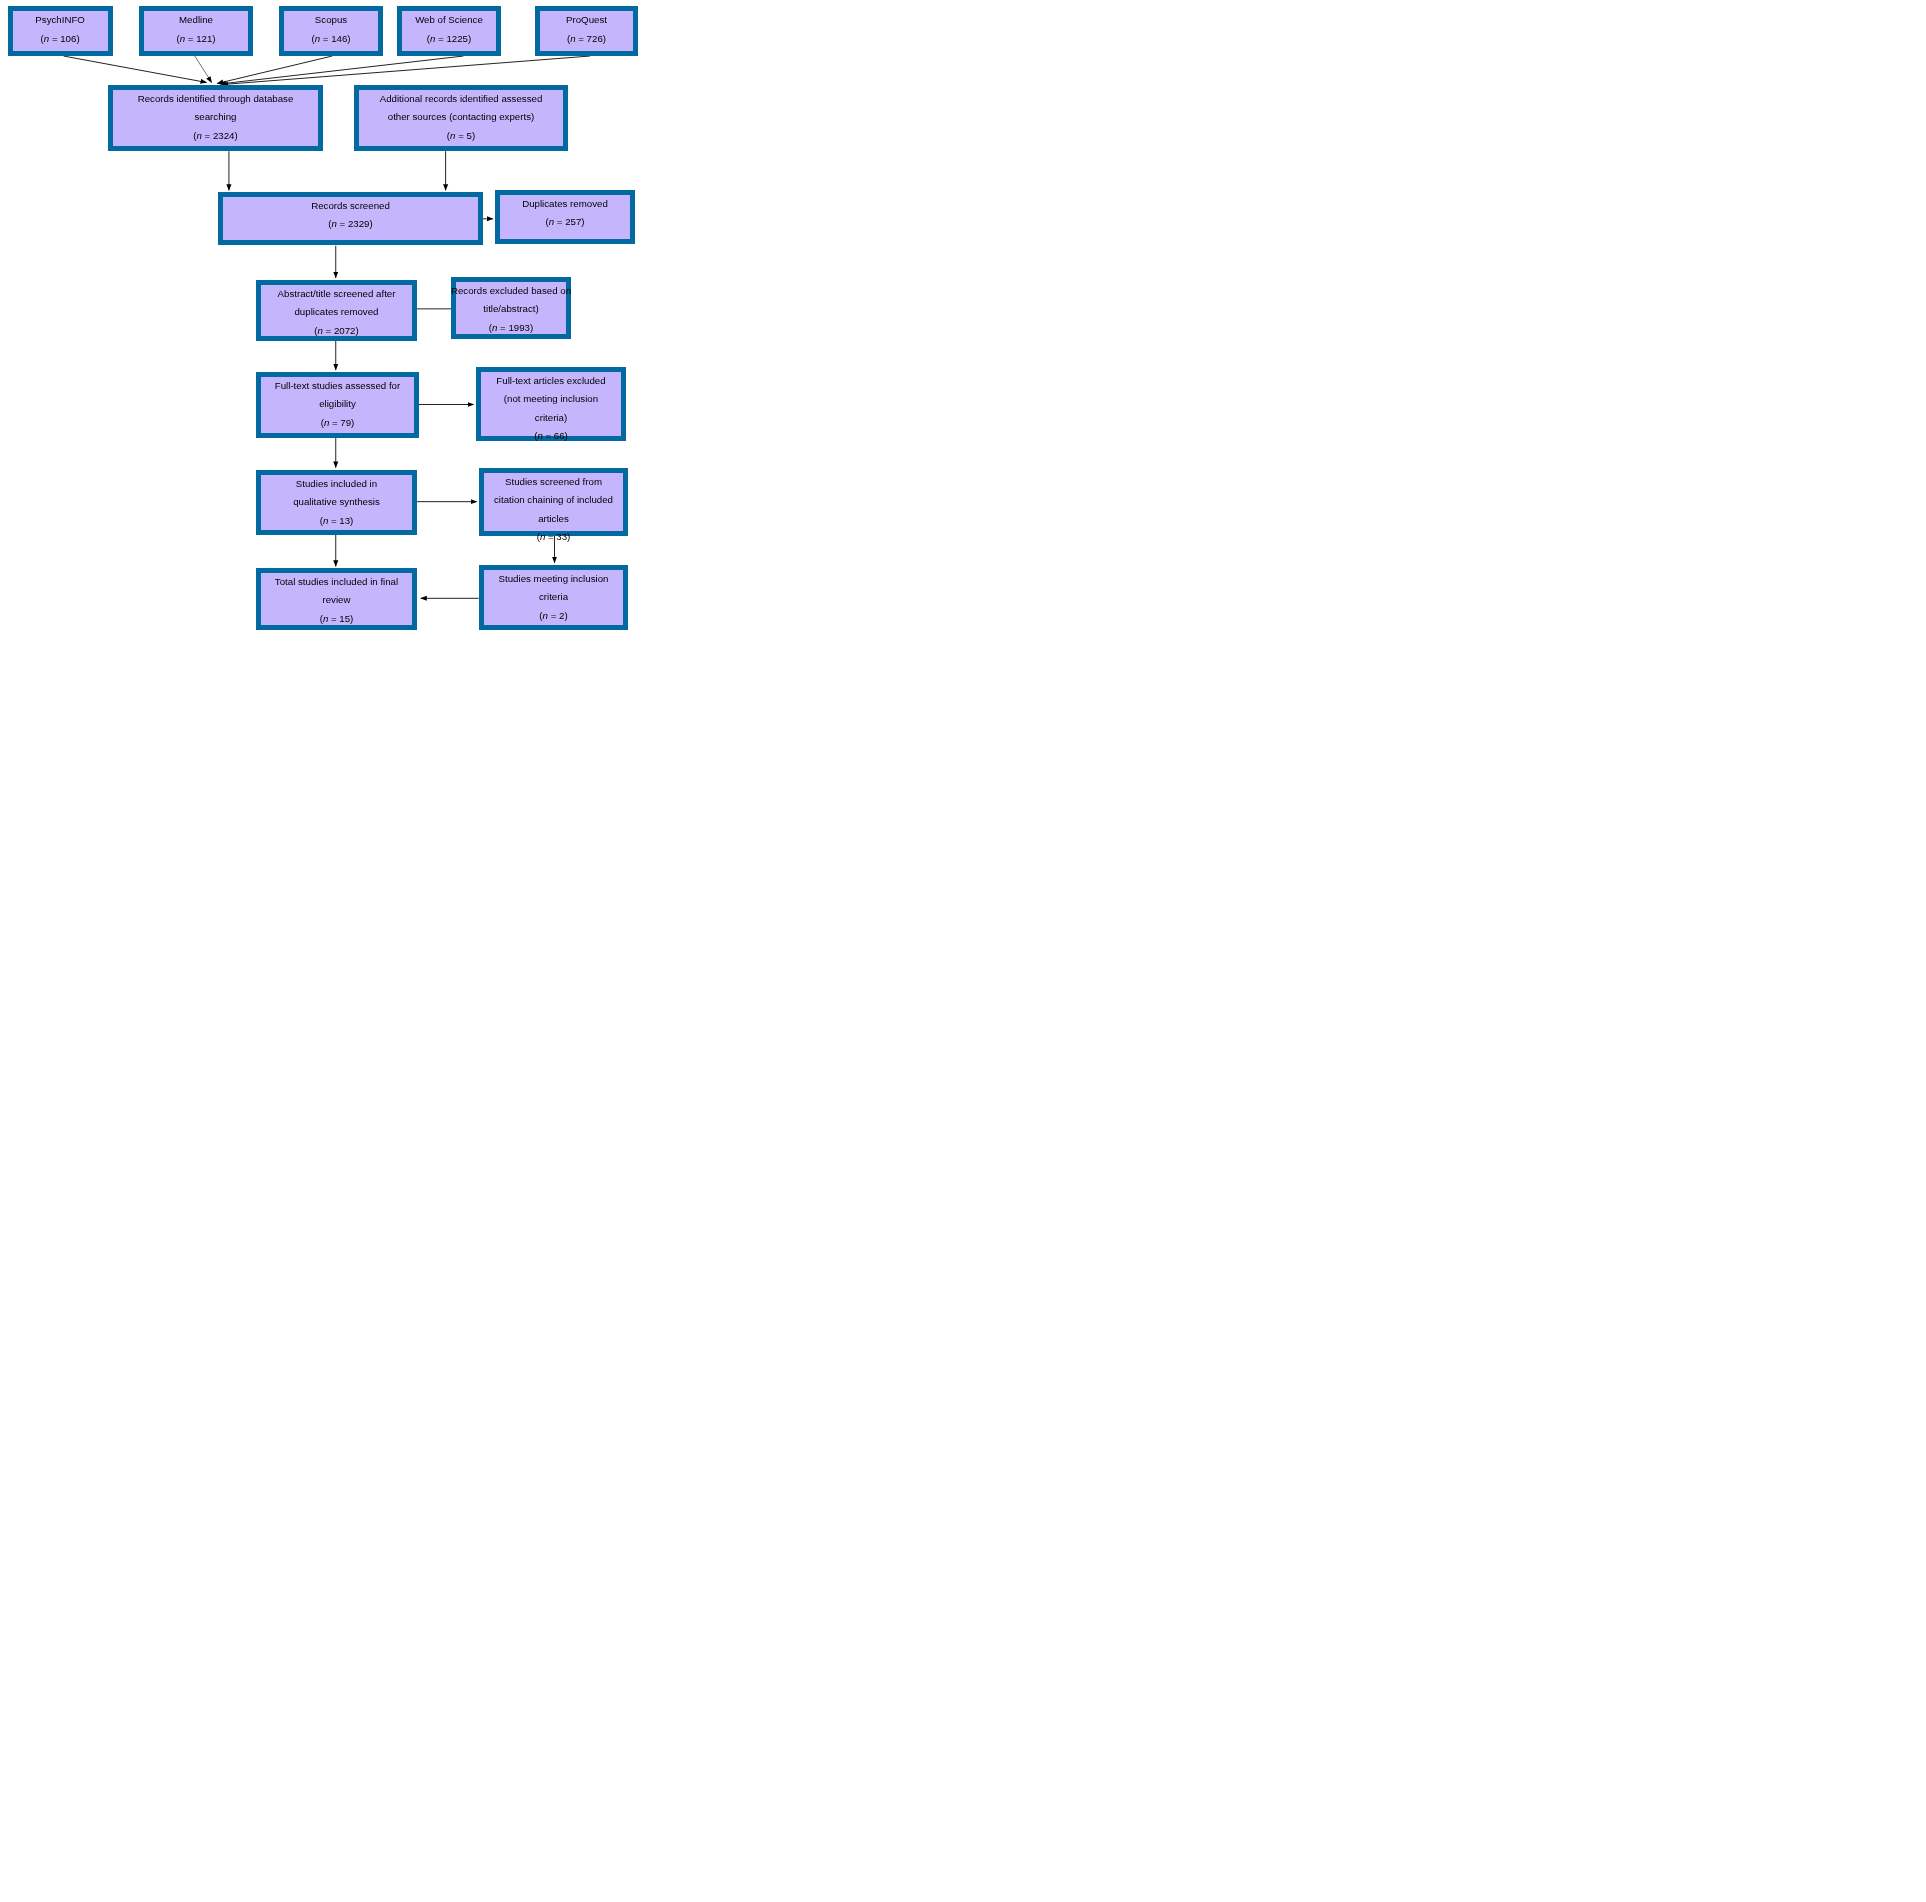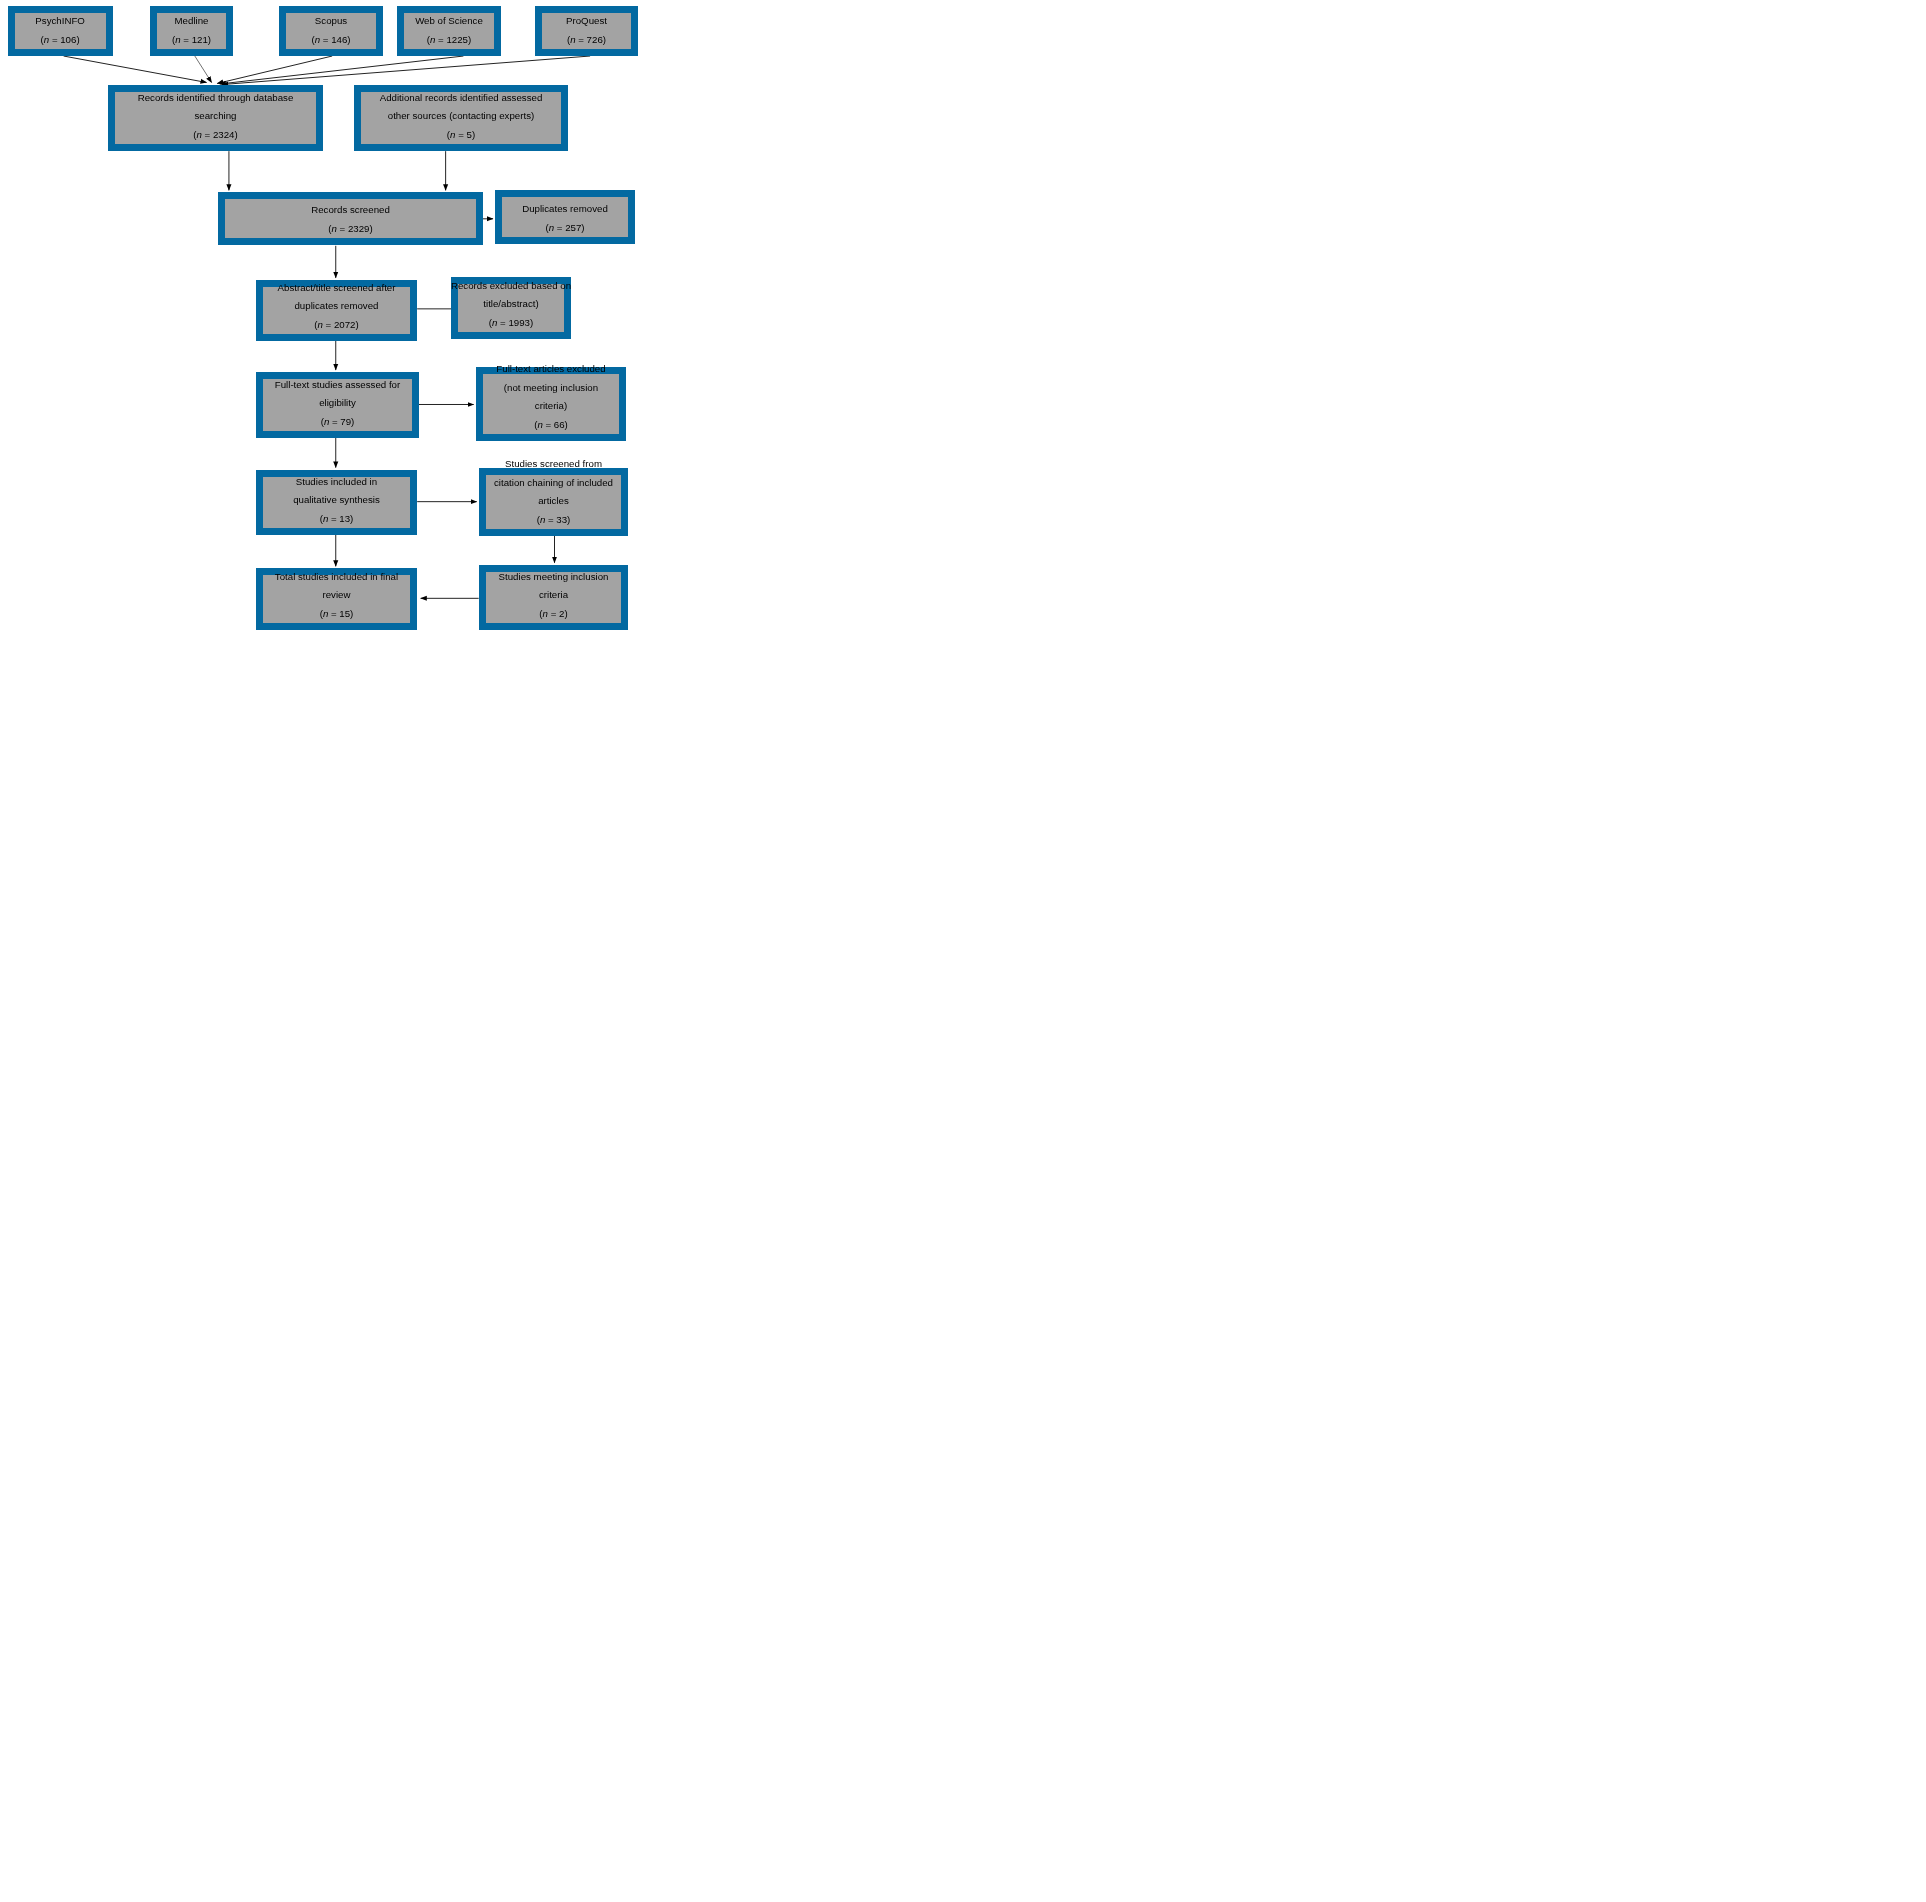--- a/index.html
+++ b/index.html
@@ -7,25 +7,25 @@
     position: relative;
     width: 642px;
     height: 634px;
     background: #ffffff;
     font-family: "Liberation Sans", sans-serif;
     color: #000000;
     overflow: hidden;
   }
   .box {
     position: absolute;
-    border: 7px solid #0369a1;
-    background: #a3a3a3;
+    border: 5px solid #0369a1;
+    background: #c4b5fd;
     box-sizing: border-box;
     display: flex;
-    align-items: flex-end;
+    align-items: flex-start;
     justify-content: center;
     text-align: center;
   }
   .box .ln {
     display: block;
     font-size: 9.7px;
     line-height: 1.9;
     white-space: nowrap;
   }
   svg.arrows {
@@ -72,21 +72,21 @@
     <line x1="1090" y1="1053" x2="1090" y2="1106" marker-end="url(#ah)"></line>
     <line x1="941" y1="1176" x2="827" y2="1176" marker-end="url(#ah)"></line>
   </svg>
 
   <div class="box" style="left:7.6px;   top:6.1px;   width:105px; height:50px">
       <div>
         <div class="ln">PsychINFO</div>
         <div class="ln">(<i>n</i> = 106)</div>
       </div>
     </div>
-  <div class="box" style="left:150px;  top:6.1px;   width:83px; height:50px">
+  <div class="box" style="left:139px;  top:6.1px;   width:114px; height:50px">
       <div>
         <div class="ln">Medline</div>
         <div class="ln">(<i>n</i> = 121)</div>
       </div>
     </div>
   <div class="box" style="left:279px;  top:6.1px;   width:104px; height:50px">
       <div>
         <div class="ln">Scopus</div>
         <div class="ln">(<i>n</i> = 146)</div>
       </div>

